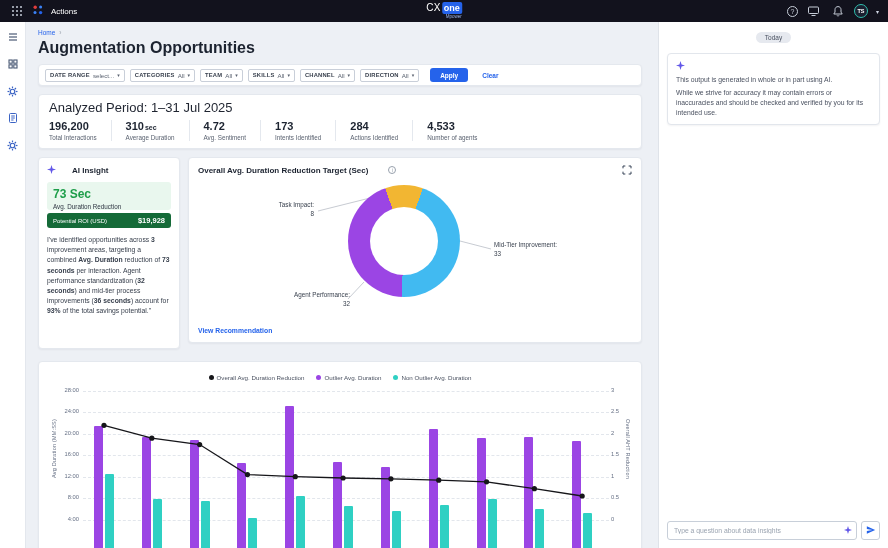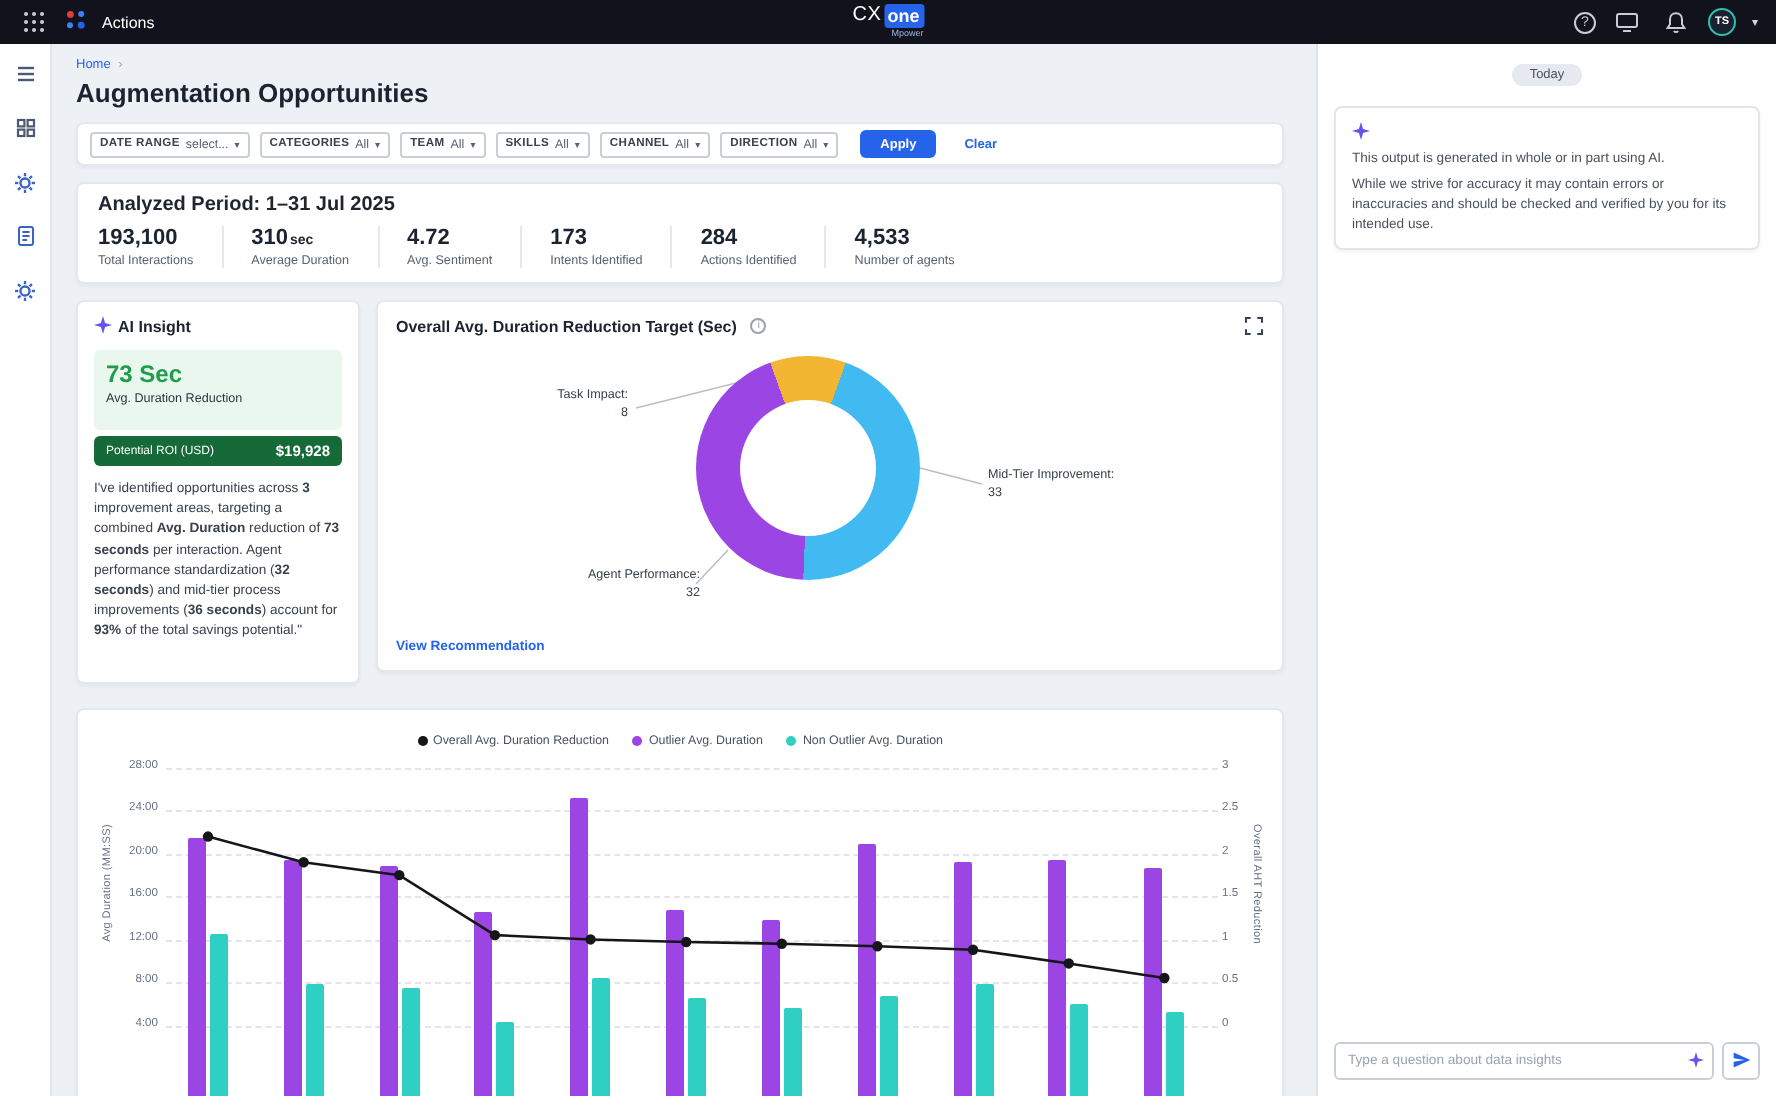--- a/index.html
+++ b/index.html
@@ -51,50 +51,50 @@
             display:flex;align-items:center;justify-content:center;cursor:pointer}
 
   
   .main{position:absolute;top:22px;left:26px;right:230px;bottom:0;background:#edf0f5;
         padding:6px 16px 0 12px;overflow:hidden}
   .card{background:#fff;border:1px solid #e4e8ee;border-radius:4px;
         box-shadow:0 1px 2px rgba(16,24,40,.05)}
   .breadcrumb{font-size:6.5px;margin-top:1px}
   .breadcrumb .bc-home{color:#2563eb;cursor:pointer}
   .breadcrumb .sep{color:#98a1ad;margin-left:2px}
-  .page-title{font-size:13px;font-weight:bold;color:#1c2330;margin:3px 0 7px}
+  .page-title{font-size:16px;font-weight:bold;color:#1c2330;margin:3px 0 7px}
 
   .filterbar{display:flex;align-items:center;gap:5px;padding:3px 6px;margin-bottom:8px}
   .fchip{display:flex;align-items:center;gap:3px;border:1px solid #c9cfd9;border-radius:2px;
          padding:2px 4px;background:#fff;cursor:pointer}
   .flabel{font-size:5.8px;font-weight:bold;color:#39414e;letter-spacing:.2px}
   .fvalue{font-size:6.2px;color:#5a6270}
   .chev{font-size:5px;color:#5a6270}
   .apply-btn{background:#2563eb;color:#fff;border:none;border-radius:3px;font-size:6.5px;
              font-weight:bold;padding:3.5px 10px;margin-left:6px;cursor:pointer;font-family:inherit}
   .clear-link{color:#2563eb;font-size:6.5px;font-weight:bold;margin-left:9px;cursor:pointer}
 
   .analyzed{padding:5px 10px 7px;margin-bottom:8px}
-  .analyzed-title{font-size:10px;font-weight:bold;margin-bottom:5px}
+  .analyzed-title{font-size:13px;font-weight:normal;margin-bottom:5px}
   .stats{display:flex}
   .stat{padding:0 14px;border-left:1px solid #e4e8ee}
   .stat:first-child{padding-left:0;border-left:none}
   .stat-value{font-size:11px;font-weight:bold;color:#1c2330}
   .stat-unit{font-size:7px;font-weight:bold;color:#1c2330;margin-left:1px}
   .stat-label{font-size:6.3px;color:#5a6270;margin-top:2px}
 
   .proj-heading{font-size:8.5px;font-weight:bold;color:#1c2330;margin:2px 0 7px}
 
   .row{display:flex;gap:8px;align-items:flex-start;margin-bottom:12px}
 
   
   .insight-card{width:142px;min-height:192px;padding:7px 8px 9px}
-  .card-head{display:flex;align-items:center;gap:3px}
+  .card-head{display:flex;align-items:center;gap:16px}
   .card-title{font-size:8px;font-weight:bold;color:#1c2330}
-  .green-box{background:#e9f7ee;border-radius:3px;padding:5px 6px 12px;margin-top:6px}
+  .green-box{background:#e9f7ee;border-radius:3px;padding:5px 6px 0;margin-top:6px}
   .reduction-value{color:#1e9e4a;font-size:12px;font-weight:bold}
   .reduction-label{font-size:6.3px;color:#2e3542;margin-top:2px}
   .roi-bar{background:#156a38;border-radius:3px;color:#fff;display:flex;align-items:center;
            justify-content:space-between;padding:3px 6px;margin-top:3px}
   .roi-label{font-size:6px}
   .roi-value{font-size:7.5px;font-weight:bold}
   .insight-body{font-size:6.8px;line-height:1.5;color:#39414e;margin-top:7px}
 
   
   .donut-card{flex:1;min-height:186px;padding:7px 9px 8px;display:flex;flex-direction:column}
@@ -281,21 +281,21 @@
       <span class="chev">▾</span>
     </span>
     <button class="apply-btn">Apply</button>
     <span class="clear-link">Clear</span>
   </div>
 
   <section class="card analyzed">
     <div class="analyzed-title">Analyzed Period: 1–31 Jul 2025</div>
     <div class="stats">
       <div class="stat">
-        <div><span class="stat-value">193,100</span></div>
+        <div><span class="stat-value">196,200</span></div>
         <div class="stat-label">Total Interactions</div>
       </div>
       <div class="stat">
         <div><span class="stat-value">310</span><span class="stat-unit">sec</span></div>
         <div class="stat-label">Average Duration</div>
       </div>
       <div class="stat">
         <div><span class="stat-value">4.72</span></div>
         <div class="stat-label">Avg. Sentiment</div>
       </div>

